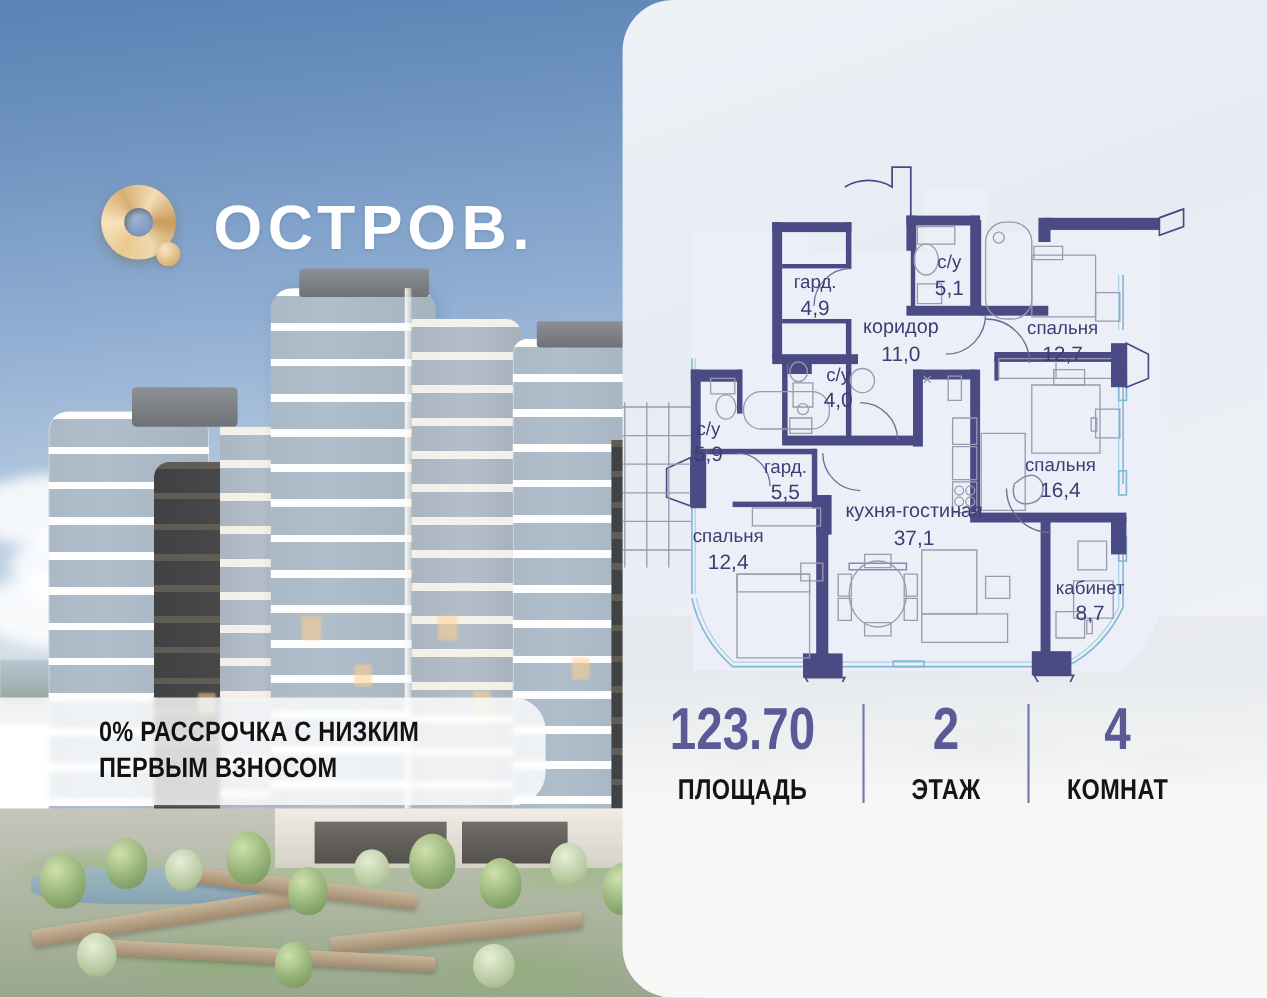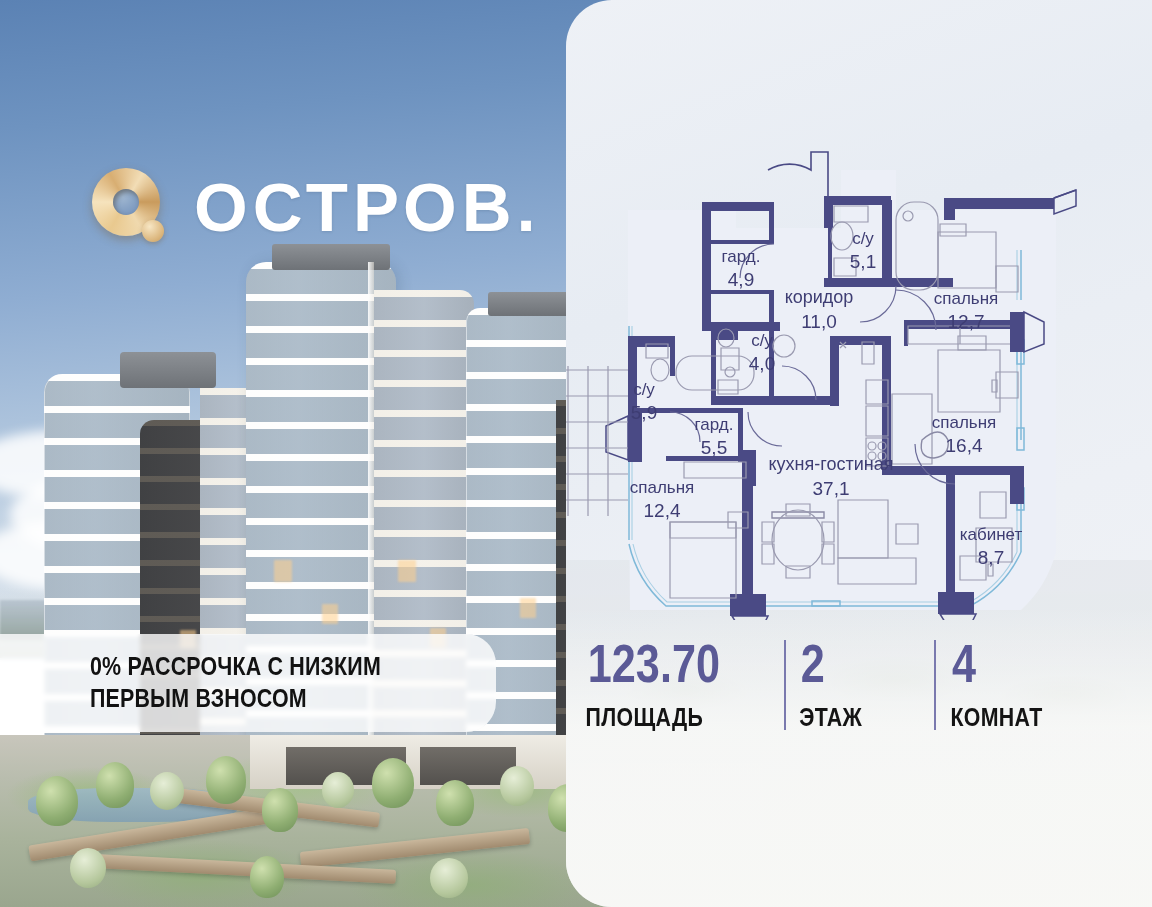--- a/index.html
+++ b/index.html
@@ -92,21 +92,21 @@
     content:"";position:absolute;left:21px;top:21px;width:26px;height:26px;border-radius:50%;
     background:radial-gradient(circle at 38% 32%,#9fb6d0,#7d9ac0 70%,#6b8ab4 100%);
     box-shadow:inset 2px 3px 5px rgba(70,60,40,.45);
   }
   .ring-dot{
     position:absolute;left:50px;top:52px;width:22px;height:22px;border-radius:50%;
     background:radial-gradient(circle at 35% 30%,#f7e6c4,#dcb77e 65%,#c79a59 100%);
     box-shadow:0 2px 5px rgba(120,86,40,.35);
   }
   .logo-text{
-    color:#fff;font-size:69px;font-weight:700;letter-spacing:5px;line-height:1;
+    color:#fff;font-size:57px;font-weight:700;letter-spacing:5px;line-height:1;
     font-family:"Liberation Sans", sans-serif;
     text-shadow:0 1px 3px rgba(40,60,90,.18);
   }
 
   
   .promo{
     position:absolute;left:-20px;top:634px;width:516px;height:98px;
     background:rgba(255,255,255,.80);
     border-radius:0 30px 30px 0;
     backdrop-filter:blur(2px);
@@ -142,21 +142,21 @@
 
   
   .plan{position:absolute;left:566px;top:140px;width:586px;height:480px;}
   .plan svg{display:block;}
 
   
   .stats{
     position:absolute;left:566px;top:636px;width:586px;height:110px;
     display:flex;align-items:flex-start;
   }
-  .stat{flex:0 0 auto;}
+  .stat{flex:0 0 auto;text-align:center;}
   .stat-area{width:218px;}
   .stat-floor{width:148px;}
   .stat-rooms{width:160px;}
   .stat-num{
     color:#5b5a96;font-size:54px;font-weight:700;line-height:1;
     transform:scaleX(.80);transform-origin:center center;letter-spacing:0px;
   }
   .stat-lbl{
     color:#141414;font-size:26px;font-weight:700;line-height:1;margin-top:14px;
     letter-spacing:.4px;transform:scaleX(.82);transform-origin:center center;

